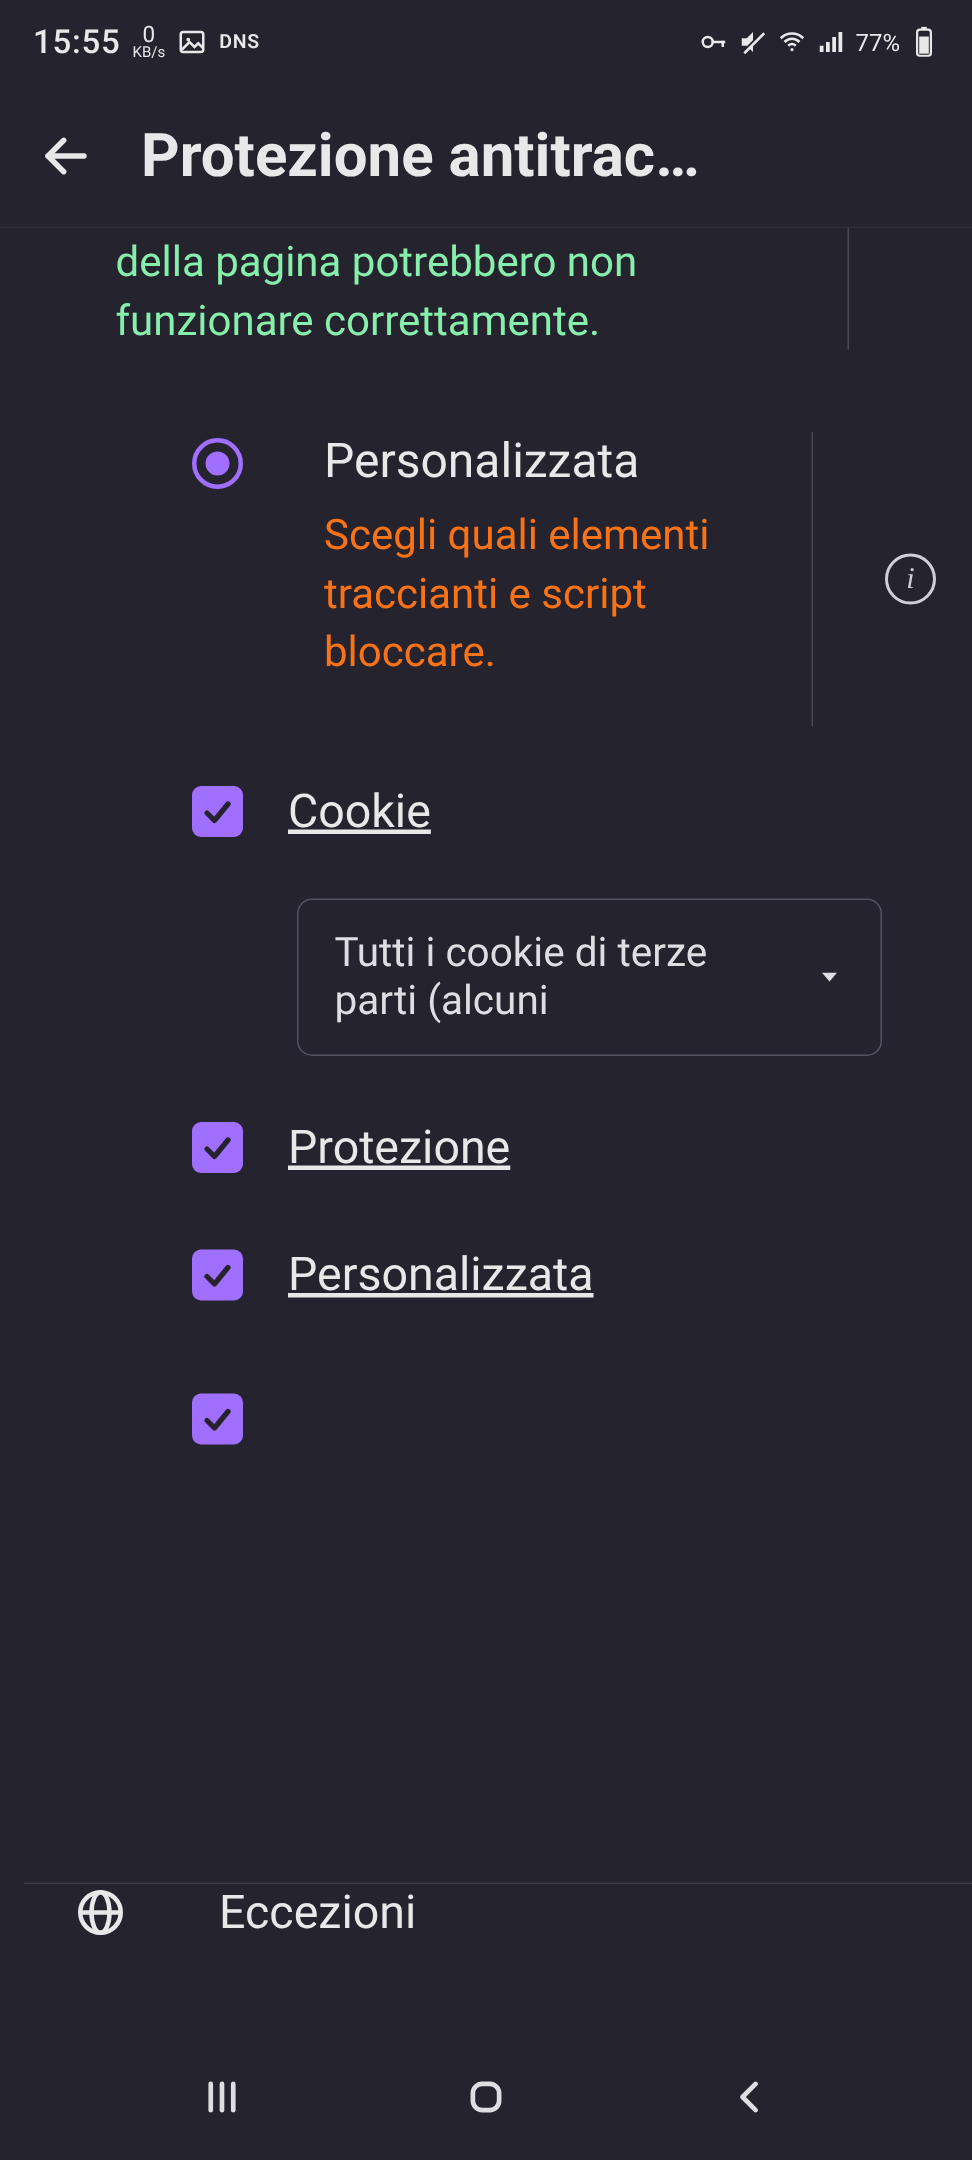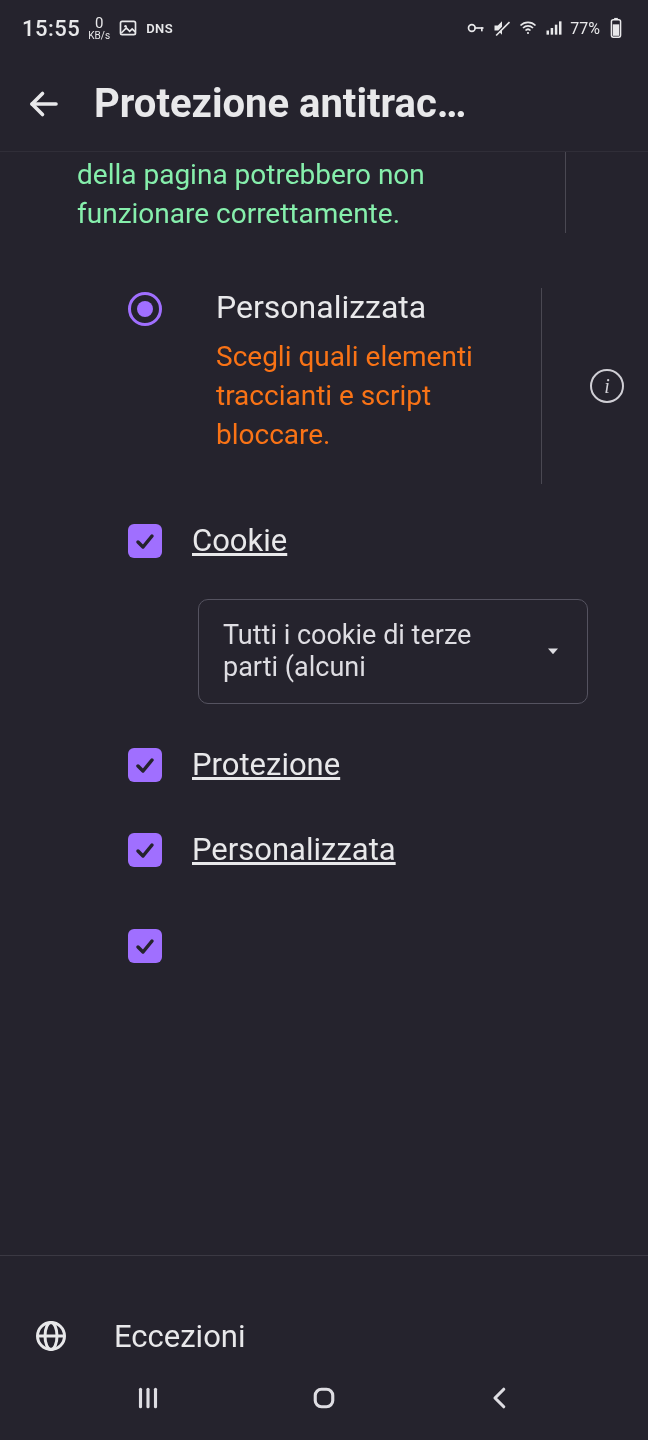--- a/index.html
+++ b/index.html
@@ -153,28 +153,28 @@
     color:#dedde2;
     line-height:1.2;
     overflow:hidden;
   }
   .select .text{ flex:1; overflow:hidden;}
   .select .chev{ margin-left:12px;}
 
   
   .footer{
     position:absolute;
-    left:0; right:0;
+    left:16px; right:0;
     bottom: 85px;
     height: 100px;
     border-top: 1px solid #3b3943;
     display:flex;
-    align-items:flex-end;
+    align-items:flex-start;
     padding: 0 32px;
-    gap: 44px;
+    gap: 60px;
   }
   .footer .globe{ width:38px; height:38px; display:flex; align-items:center; justify-content:center;}
   .footer .ftext{ font-size:31px; color:#e8e8ea;}
 
   
   .navbar{
     position:absolute;
     bottom:0; left:0; right:0;
     height:85px;
     display:flex;

